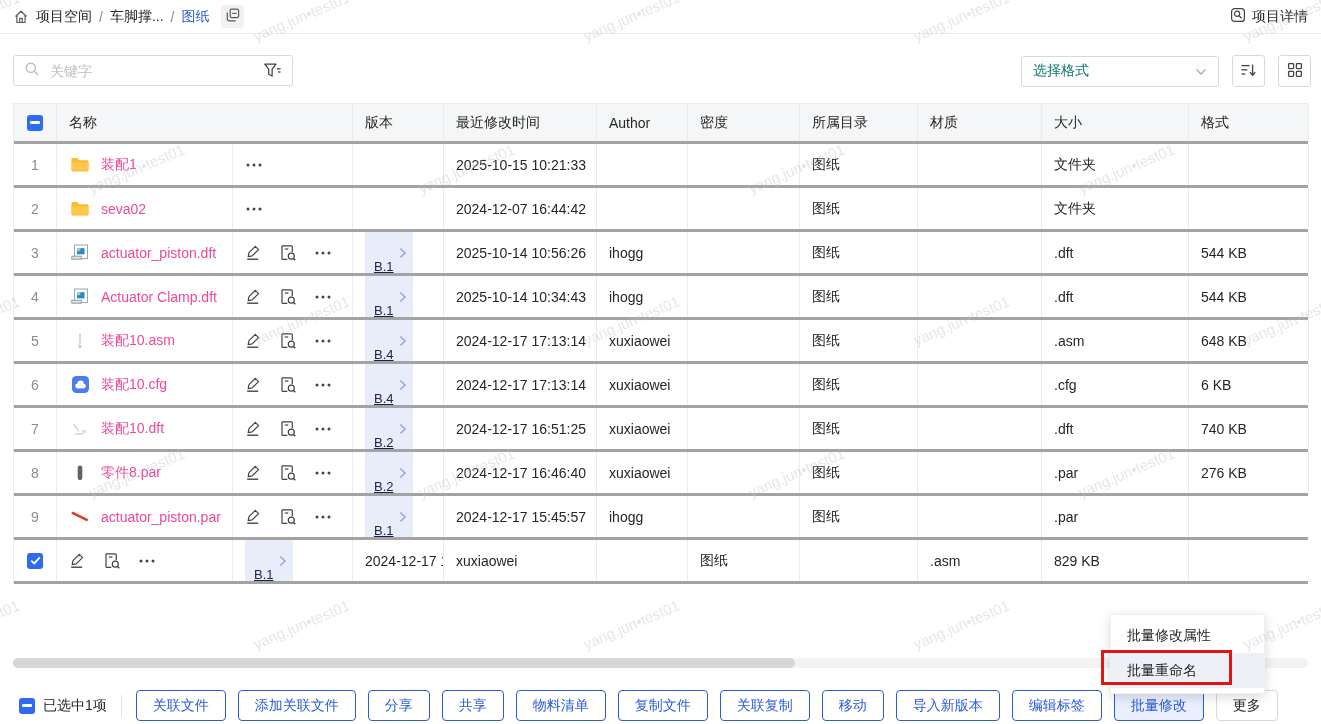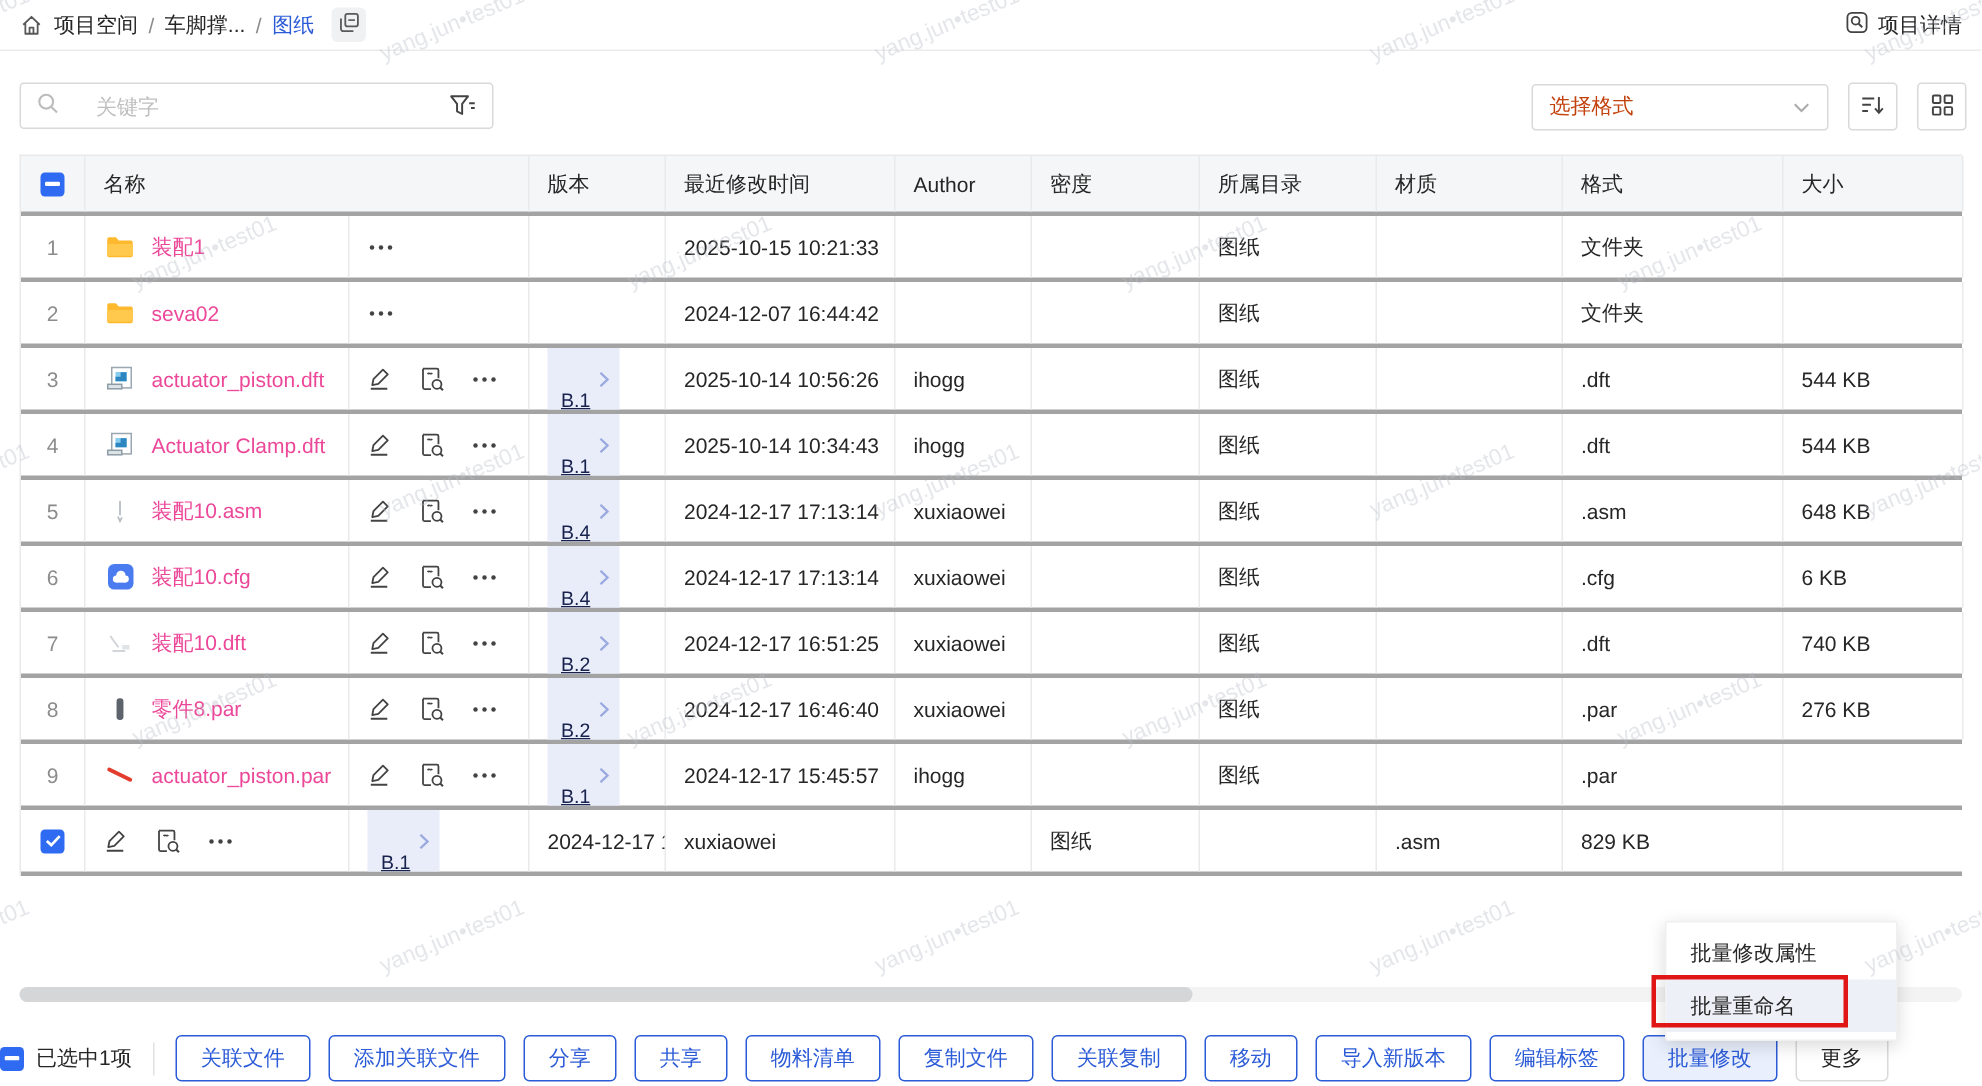--- a/index.html
+++ b/index.html
@@ -15,29 +15,29 @@
   .crumbs { display:flex; align-items:center; gap:7px; }
   .crumb { color:#262626; cursor:pointer; }
   .crumb-sep { color:#8c8c8c; }
   .crumb-link { color:var(--accent); }
   .copy-btn { width:23px; height:23px; border-radius:4px; background:#f0f1f3;
     display:flex; align-items:center; justify-content:center; margin-left:5px; cursor:pointer; }
   .detail-btn { display:flex; align-items:center; gap:6px; cursor:pointer; }
   .divider-h { position:absolute; top:33px; left:0; right:0; height:1px; background:#ececec; }
 
   
-  .searchbox { position:absolute; top:55px; left:13px; width:316px; height:31px;
+  .searchbox { position:absolute; top:55px; left:13px; width:280px; height:31px;
     border:1px solid #d9d9d9; border-radius:3px; display:flex; align-items:center;
-    padding:0 10px; gap:22px; background:#fff; }
+    padding:0 10px; gap:8px; background:#fff; }
   .searchbox input { border:none; outline:none; flex:1; font-size:14px; font-family:inherit; color:#262626; background:transparent; }
   .searchbox input::placeholder { color:#bfbfbf; }
   .funnel { display:flex; align-items:center; cursor:pointer; }
   .right-tools { position:absolute; top:55px; right:10px; display:flex; gap:13px; align-items:center; }
   .format-select { width:198px; height:31px; border:1px solid #d9d9d9; border-radius:3px;
-    display:flex; align-items:center; justify-content:space-between; padding:0 11px; color:#c2410c; cursor:pointer; }
+    display:flex; align-items:center; justify-content:space-between; padding:0 11px; color:#0f766e; cursor:pointer; }
   .icon-btn { width:33px; height:32px; border:1px solid #d9d9d9; border-radius:3px;
     display:flex; align-items:center; justify-content:center; background:#fff; cursor:pointer; }
 
   
   .table { position:absolute; top:103px; left:13px; width:1295px;
     border-top:1px solid #e9eaeb; border-left:1px solid #e9eaeb; }
   .tr { display:grid; grid-template-columns:43px 176px 120px 91px 153px 91px 112px 118px 124px 147px 120px;
     border-bottom:3px solid #a3a3a3; height:44px; background:#fff; }
   .thead-row { height:40px !important; background:#f5f6f7 !important; }
   .td { border-right:1px solid #e9eaeb; display:flex; align-items:center;
@@ -56,21 +56,21 @@
     display:flex; align-items:center; justify-content:center; cursor:pointer; flex:none; }
 
   
   .scrollbar { position:absolute; left:13px; top:658px; width:1295px; height:10px;
     background:#f3f3f3; border-radius:5px; }
   .scroll-thumb { position:absolute; left:0; top:0; width:782px; height:10px;
     background:#d5d6d8; border-radius:5px; cursor:pointer; }
 
   
   .footer { position:absolute; left:0; right:0; top:687px; height:37px;
-    display:flex; align-items:center; padding:0 10px 0 0; }
+    display:flex; align-items:center; padding:0 10px 0 19px; }
   .sel-group { display:flex; align-items:center; gap:8px; margin-right:14px; }
   .v-div { width:1px; height:22px; background:#e2e2e2; margin-right:14px; }
   .btns { display:flex; gap:12px; align-items:center; }
   .btn { height:31px; border:1px solid var(--accent); color:var(--accent); border-radius:4px;
     background:#fff; padding:0 16px; font-size:14px; display:flex; align-items:center;
     font-family:inherit; cursor:pointer; white-space:nowrap; }
   .btn.active { background:#e9effc; }
   .btn.default { border-color:#d9d9d9; color:#262626; }
 
   
@@ -198,22 +198,22 @@
           </svg>
         </span>
     </div>
     <div class="td name-h">名称</div>
     <div class="td">版本</div>
     <div class="td">最近修改时间</div>
     <div class="td">Author</div>
     <div class="td">密度</div>
     <div class="td">所属目录</div>
     <div class="td">材质</div>
+    <div class="td">大小</div>
     <div class="td">格式</div>
-    <div class="td">大小</div>
   </div>
   <div id="tbody">
       <div class="tr">
         <div class="td center">
           <span class="num">1</span>
         </div>
         <div class="td">
           <span class="ficon" style="display: inline-flex; align-items: center;">
             <svg width="20" height="17" viewBox="0 0 20 17">
               <path d="M1.5 3.3 a1.2 1.2 0 0 1 1.2-1.2 h4.6 l1.8 2.2 h8.2 a1.2 1.2 0 0 1 1.2 1.2 v8.8 a1.2 1.2 0 0 1 -1.2 1.2 H2.7 a1.2 1.2 0 0 1 -1.2-1.2 Z" fill="#ffb92e"></path>

